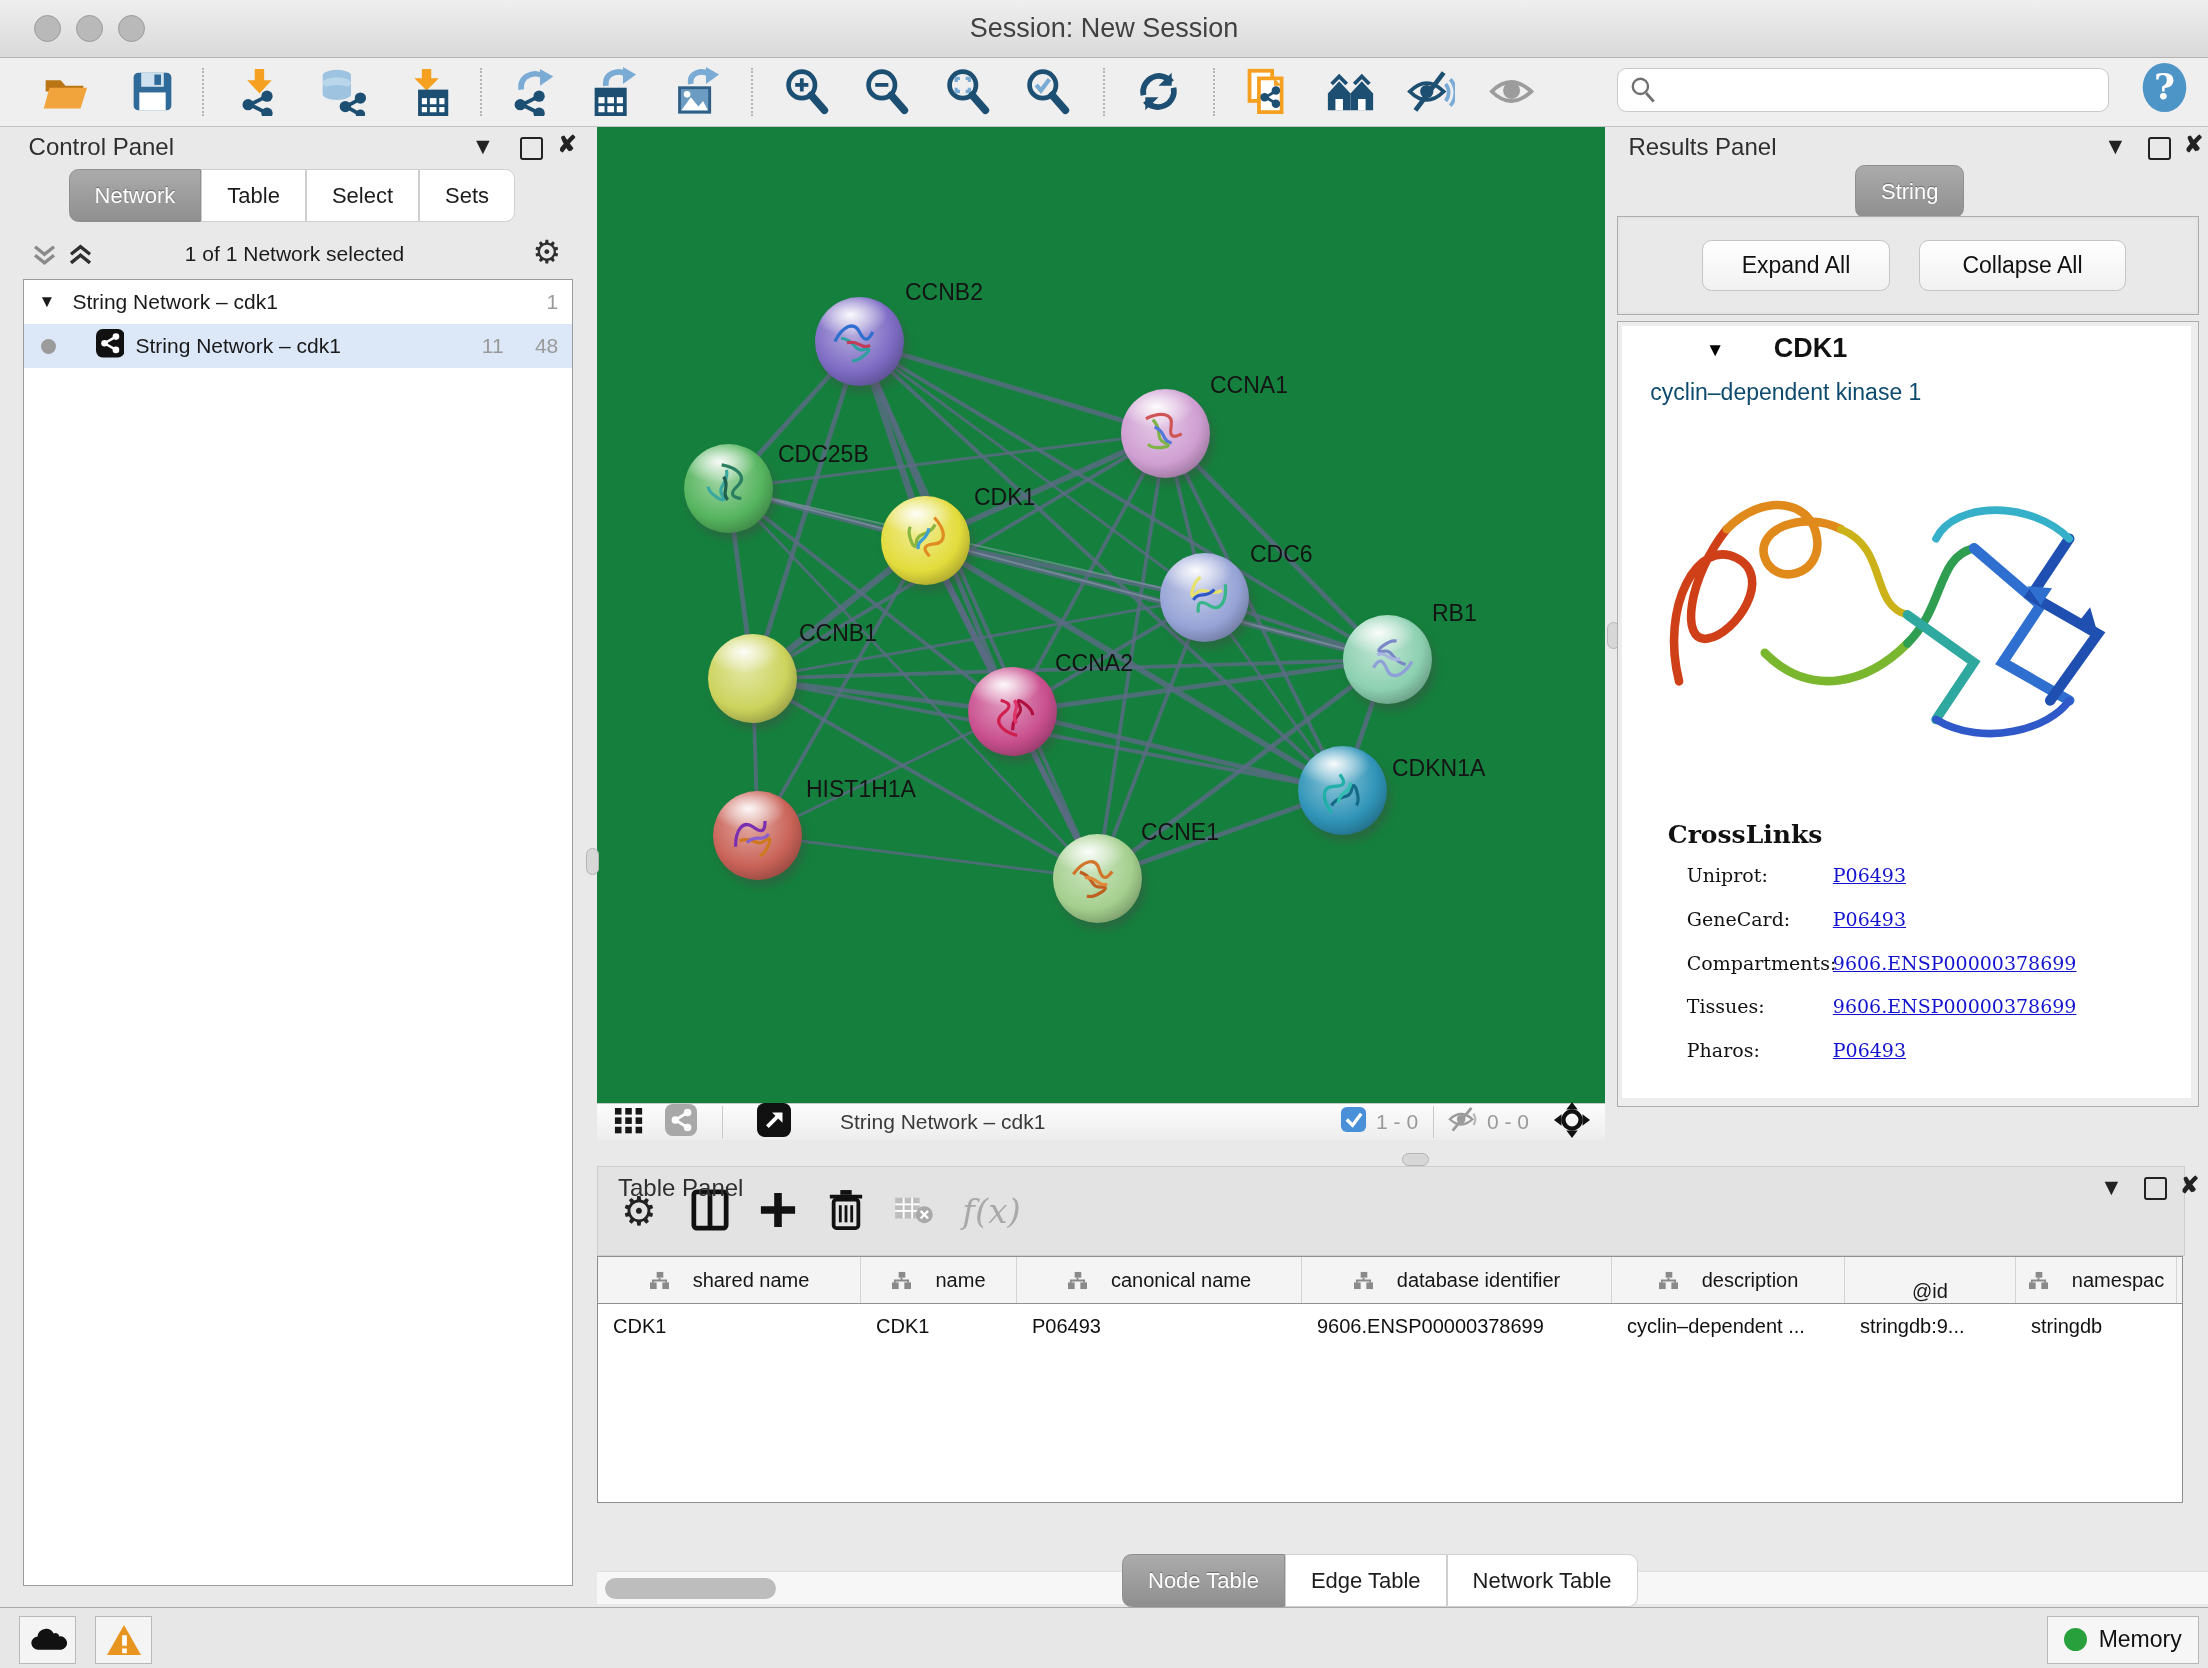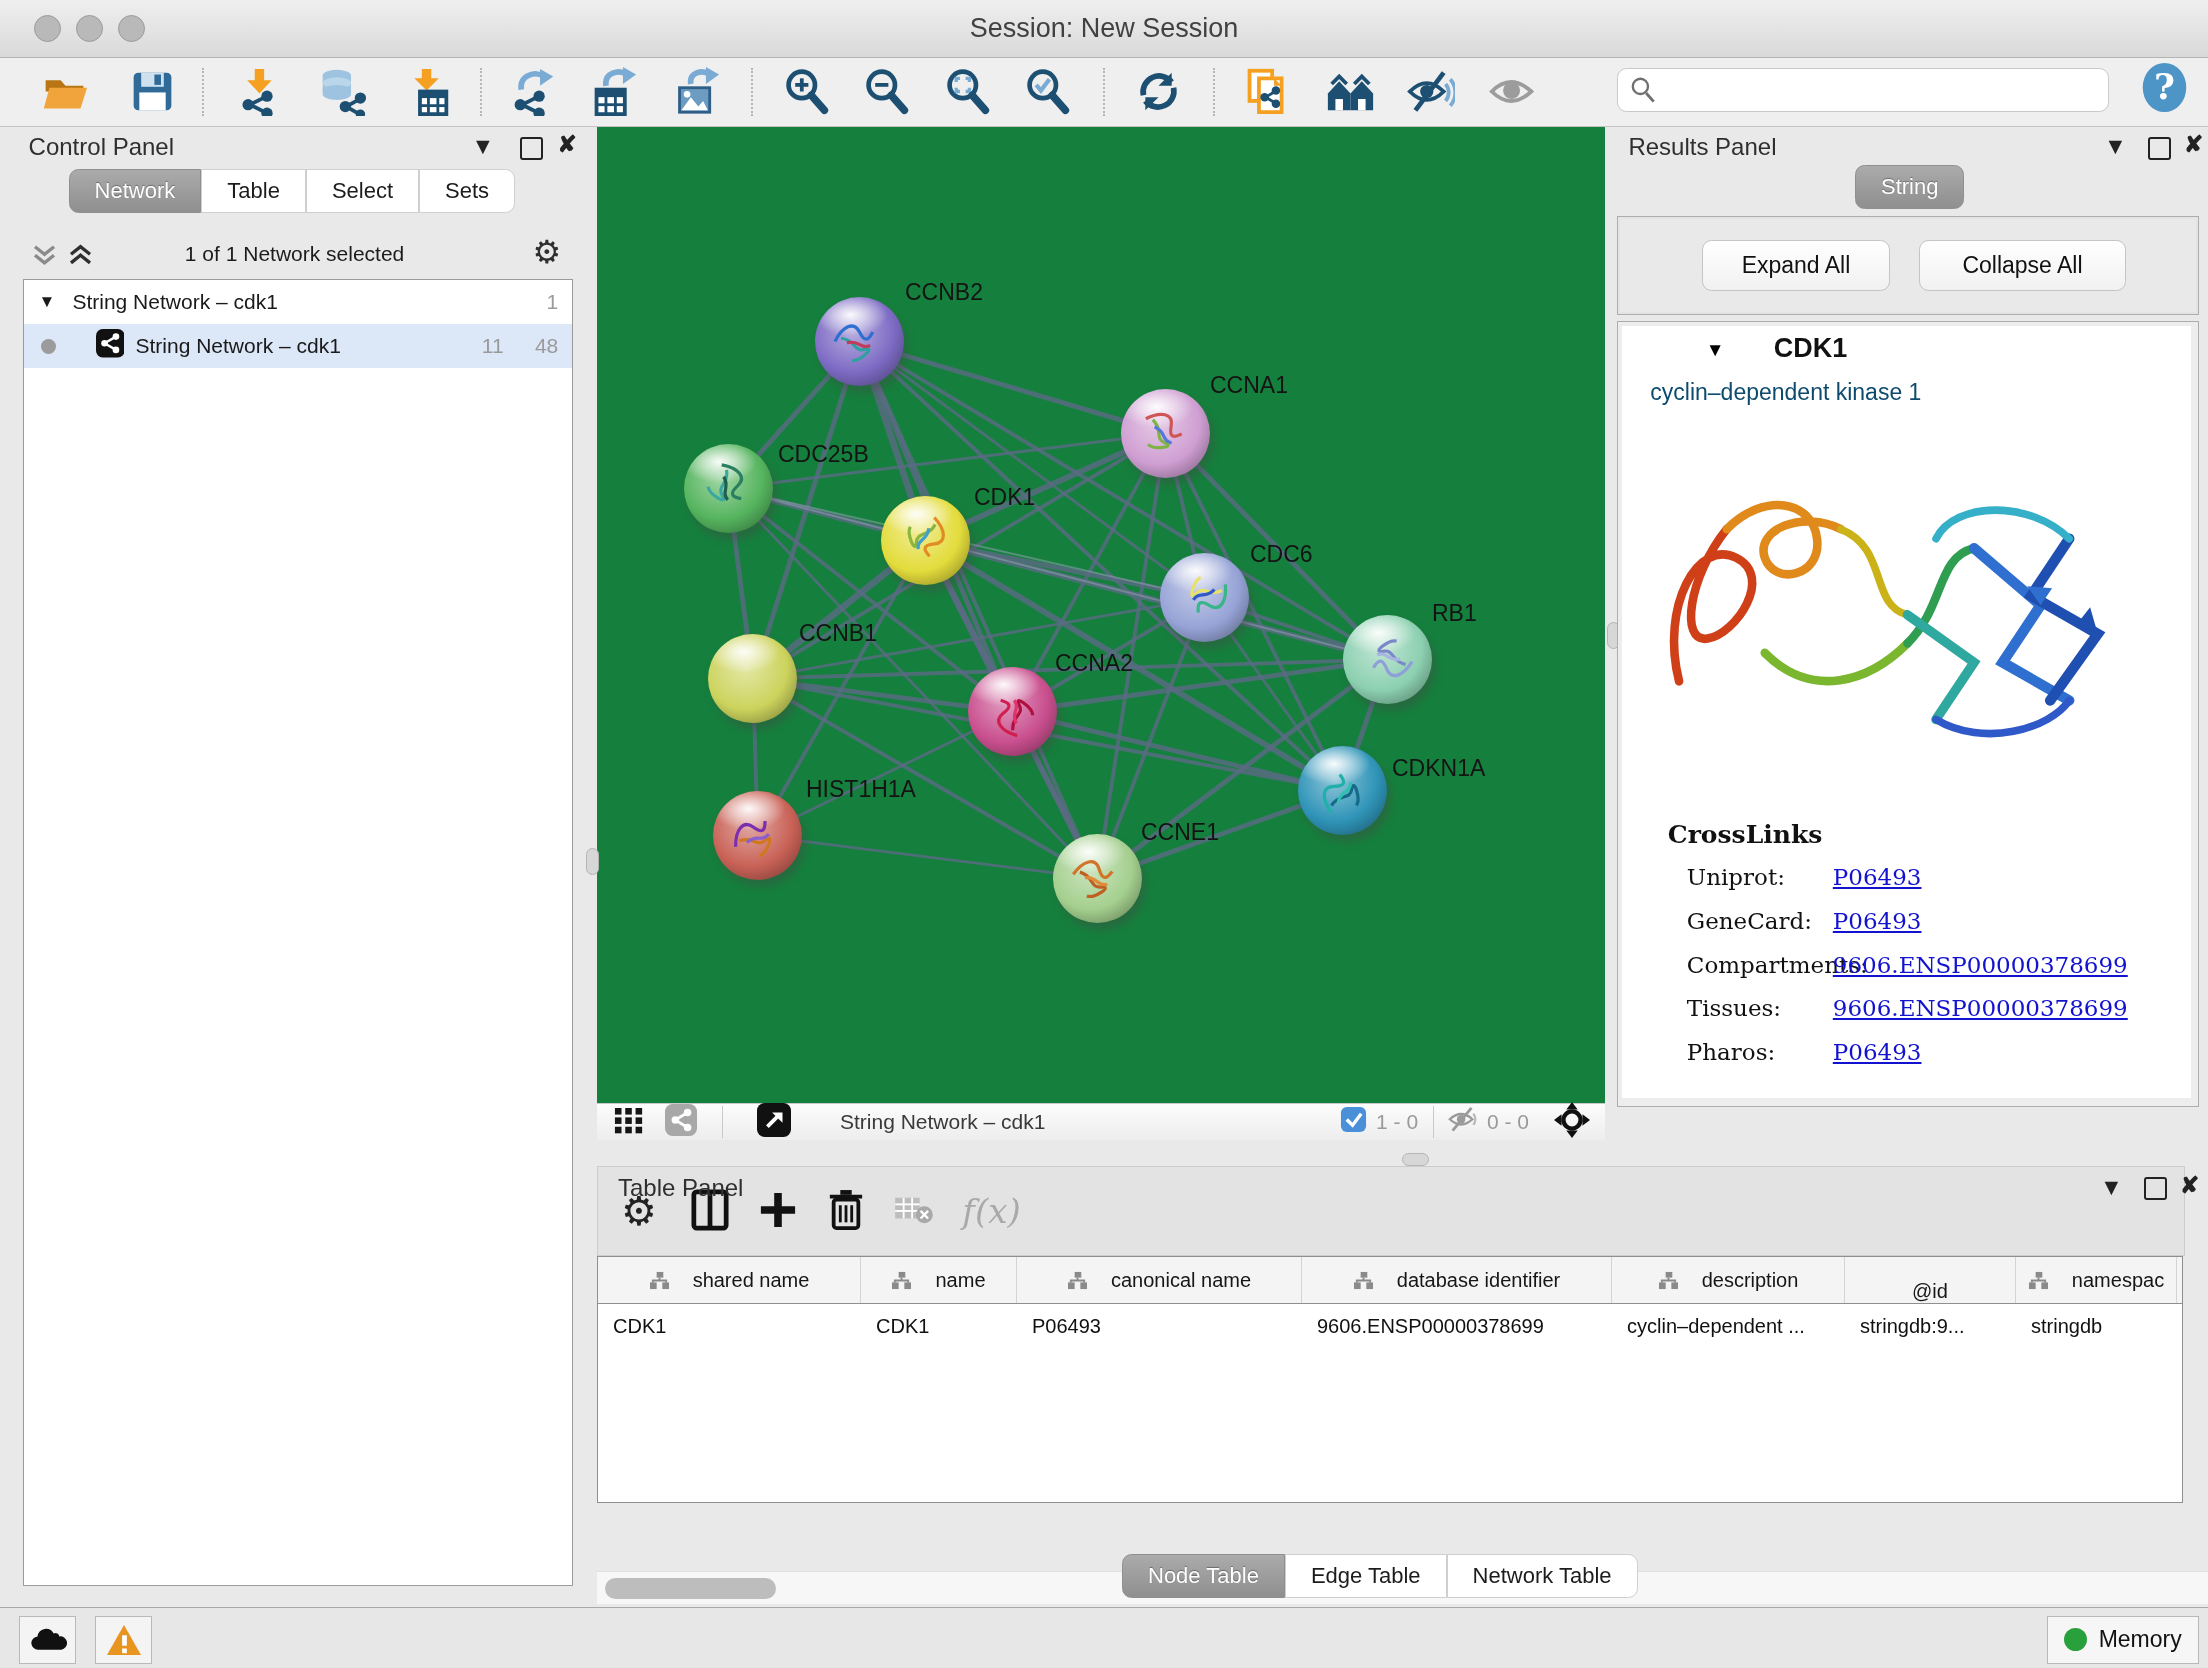--- a/index.html
+++ b/index.html
@@ -18,21 +18,21 @@
     border-bottom:1px solid #c2c2c2;}
   .tbtn{top:5.7px;width:53px;height:55px;display:flex;align-items:center;justify-content:center;}
   .tsep{top:9.5px;width:0;height:48px;border-left:2.9px dotted #b5b5b5;}
   #search-box{left:1617px;top:9.5px;width:490px;height:42px;background:#fff;
     border:1.9px solid #c9c9c9;border-radius:9.5px;display:flex;align-items:center;}
   #search-box input{border:none;outline:none;font-size:21px;flex:1;background:transparent;height:34px;}
   
   .panel-title{font-size:24px;color:#2f2f2f;}
   .hdr-ico{font-size:23px;color:#222;line-height:23px;}
   .sqr{width:19px;height:19px;border:2.9px solid #222;display:inline-block;border-radius:2.9px;}
-  .tab{height:44px;border:1px solid #cfcfcf;background:#fff;color:#1c1c1c;
+  .tab{height:53px;border:1px solid #cfcfcf;background:#fff;color:#1c1c1c;
     font-size:22px;display:inline-flex;align-items:center;justify-content:center;
     padding:16px 25px;box-sizing:border-box;}
   .tab.first{border-radius:9.5px 0 0 9.5px;}
   .tab.last{border-radius:0 9.5px 9.5px 0;}
   .tab.active{background:linear-gradient(#ababab,#8f8f8f);color:#fff;
     text-shadow:0 -1px 1px rgba(0,0,0,.35);border-color:#8f8f8f;}
   .tab.single{border-radius:9.5px;}
   
   #control-panel{left:7.6px;top:127px;width:574px;height:1470px;}
   #cp-tabs{left:61px;top:42px;}
@@ -55,21 +55,21 @@
   #rp-buttons{left:0;top:89px;width:580px;height:97px;border:1.9px solid #adadad;
     box-shadow:inset 0 0 0 1.9px #e4e4e4;background:#e9e9e9;}
   .rbtn{height:49px;background:linear-gradient(#ffffff,#f1f1f1);border:1px solid #c4c4c4;
     border-radius:9.5px;font-size:23px;color:#111;display:flex;align-items:center;justify-content:center;}
   #rp-content{left:0;top:194px;width:580px;height:784px;border:1.9px solid #adadad;background:#ededed;}
   #rp-entry-head{left:3.8px;top:3.8px;width:569px;height:48px;background:#fff;border-bottom:1px solid #cfcfcf;}
   #rp-desc{left:3.8px;top:51px;width:569px;height:42px;background:#fff;border-bottom:1px solid #e2e2e2;}
   #rp-protein{left:3.8px;top:93px;width:569px;height:392px;background:#fff;}
   #rp-cross{left:3.8px;top:485px;width:569px;height:291px;background:#fff;
     font-family:"DejaVu Serif",serif;}
-  .cl-row{position:absolute;font-size:23px;color:#111;}
+  .cl-row{position:absolute;font-size:19px;color:#111;}
   .cl-link{color:#1212cf;text-decoration:underline;}
   
   #table-panel{left:597px;top:1166px;width:1611px;height:438px;}
   #tp-toolbar{left:19px;top:38px;width:1586px;height:88px;background:#e3e3e3;
     border:1px solid #cdcdcd;display:flex;align-items:center;}
   #tp-box{left:19px;top:126px;width:1584px;height:245px;background:#fff;border:1.9px solid #8f8f8f;}
   #tp-header{display:flex;height:46px;background:#f4f4f4;border-bottom:1.9px solid #8f8f8f;}
   .th{display:flex;align-items:center;justify-content:center;gap:23px;font-size:20px;color:#161616;
      border-right:1px solid #d4d4d4;box-sizing:border-box;}
   .td{font-size:20px;color:#111;padding-left:15px;box-sizing:border-box;display:flex;align-items:center;height:44px;}

